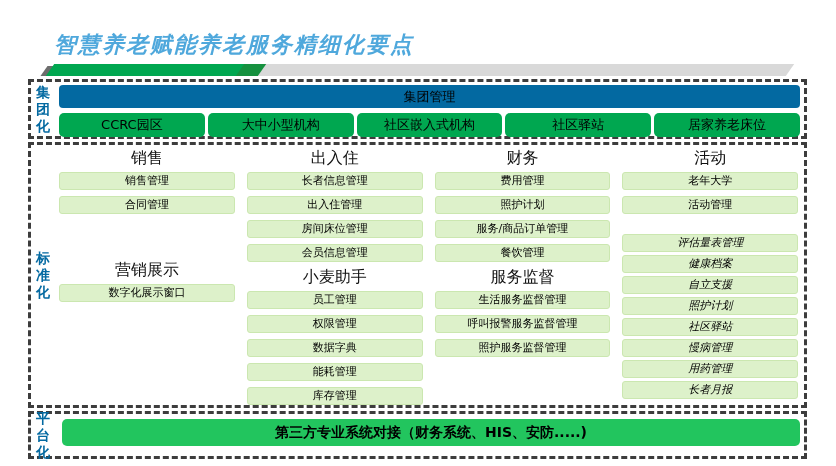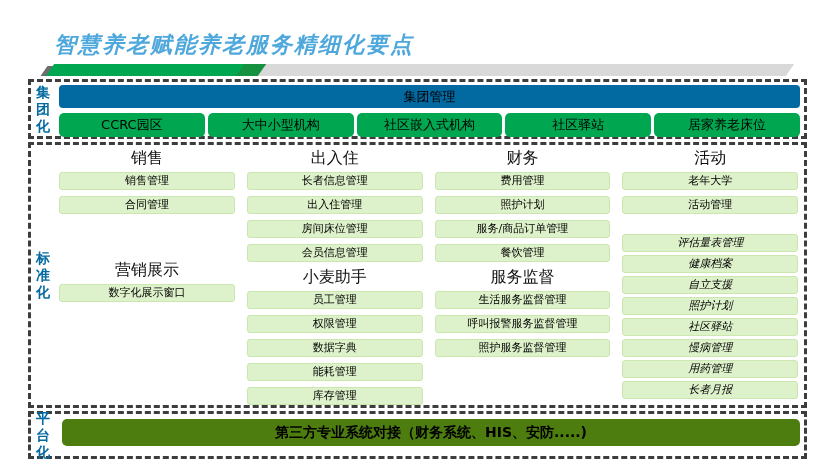--- a/index.html
+++ b/index.html
@@ -41,21 +41,21 @@
   .pill{height:18px;line-height:16px;box-sizing:border-box;background:#DDF1CA;border:1px solid #CBE7B0;
         border-radius:3px;font-size:11px;text-align:center;margin-bottom:6px;white-space:nowrap;overflow:hidden;}
   .col1 .h2{margin-top:47px;}
   .col2 .h2{margin-top:3px;}
   .col3 .h2{margin-top:3px;}
   .col4 .list2{margin-top:20px;font-style:italic;}
   .col4 .list2 .pill{margin-bottom:3px;}
 
   
   .box3-content{position:absolute;left:31px;right:4px;top:5px;}
-  .platform-bar{height:27px;background:#4d7c0f;border-radius:5px;display:flex;align-items:center;
+  .platform-bar{height:27px;background:#22c55e;border-radius:5px;display:flex;align-items:center;
                 justify-content:center;font-size:14px;font-weight:bold;color:#000;}
 </style>
 </head>
 <body>
 
 <div class="stage">
 
   <div class="title">智慧养老赋能养老服务精细化要点</div>
 
   <div class="deco">

